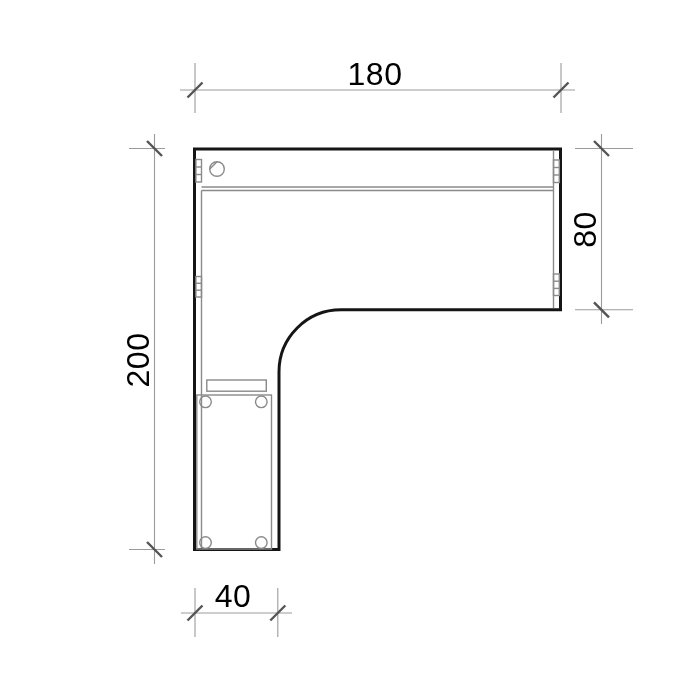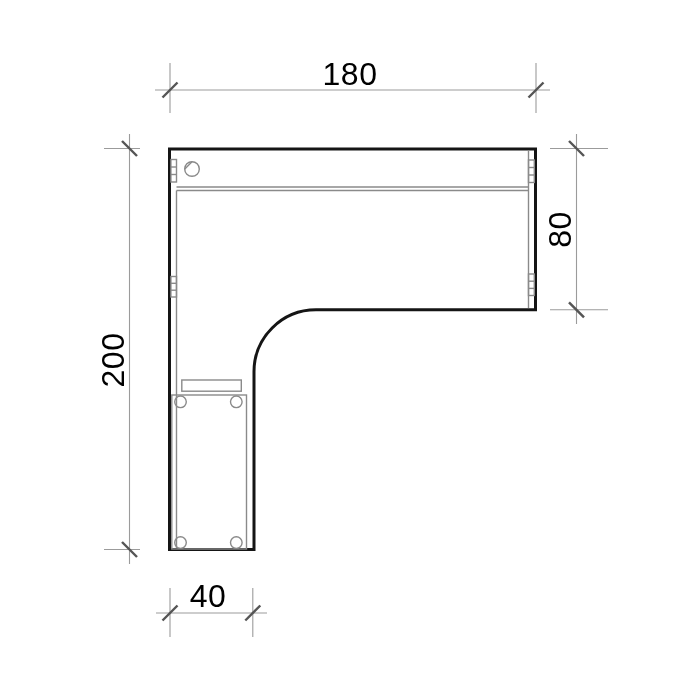--- a/index.html
+++ b/index.html
@@ -8,20 +8,21 @@
     background: #ffffff;
     width: 700px;
     height: 700px;
     overflow: hidden;
   }
   .canvas-wrap {
     width: 604px;
     height: 700px;
     position: relative;
     background: #ffffff;
+    margin-left: 25px;
   }
   svg {
     display: block;
   }
   svg text {
     font-family: "Liberation Sans", "DejaVu Sans", sans-serif;
     font-weight: 400;
   }
   .dim-label {
     font-size: 32px;

